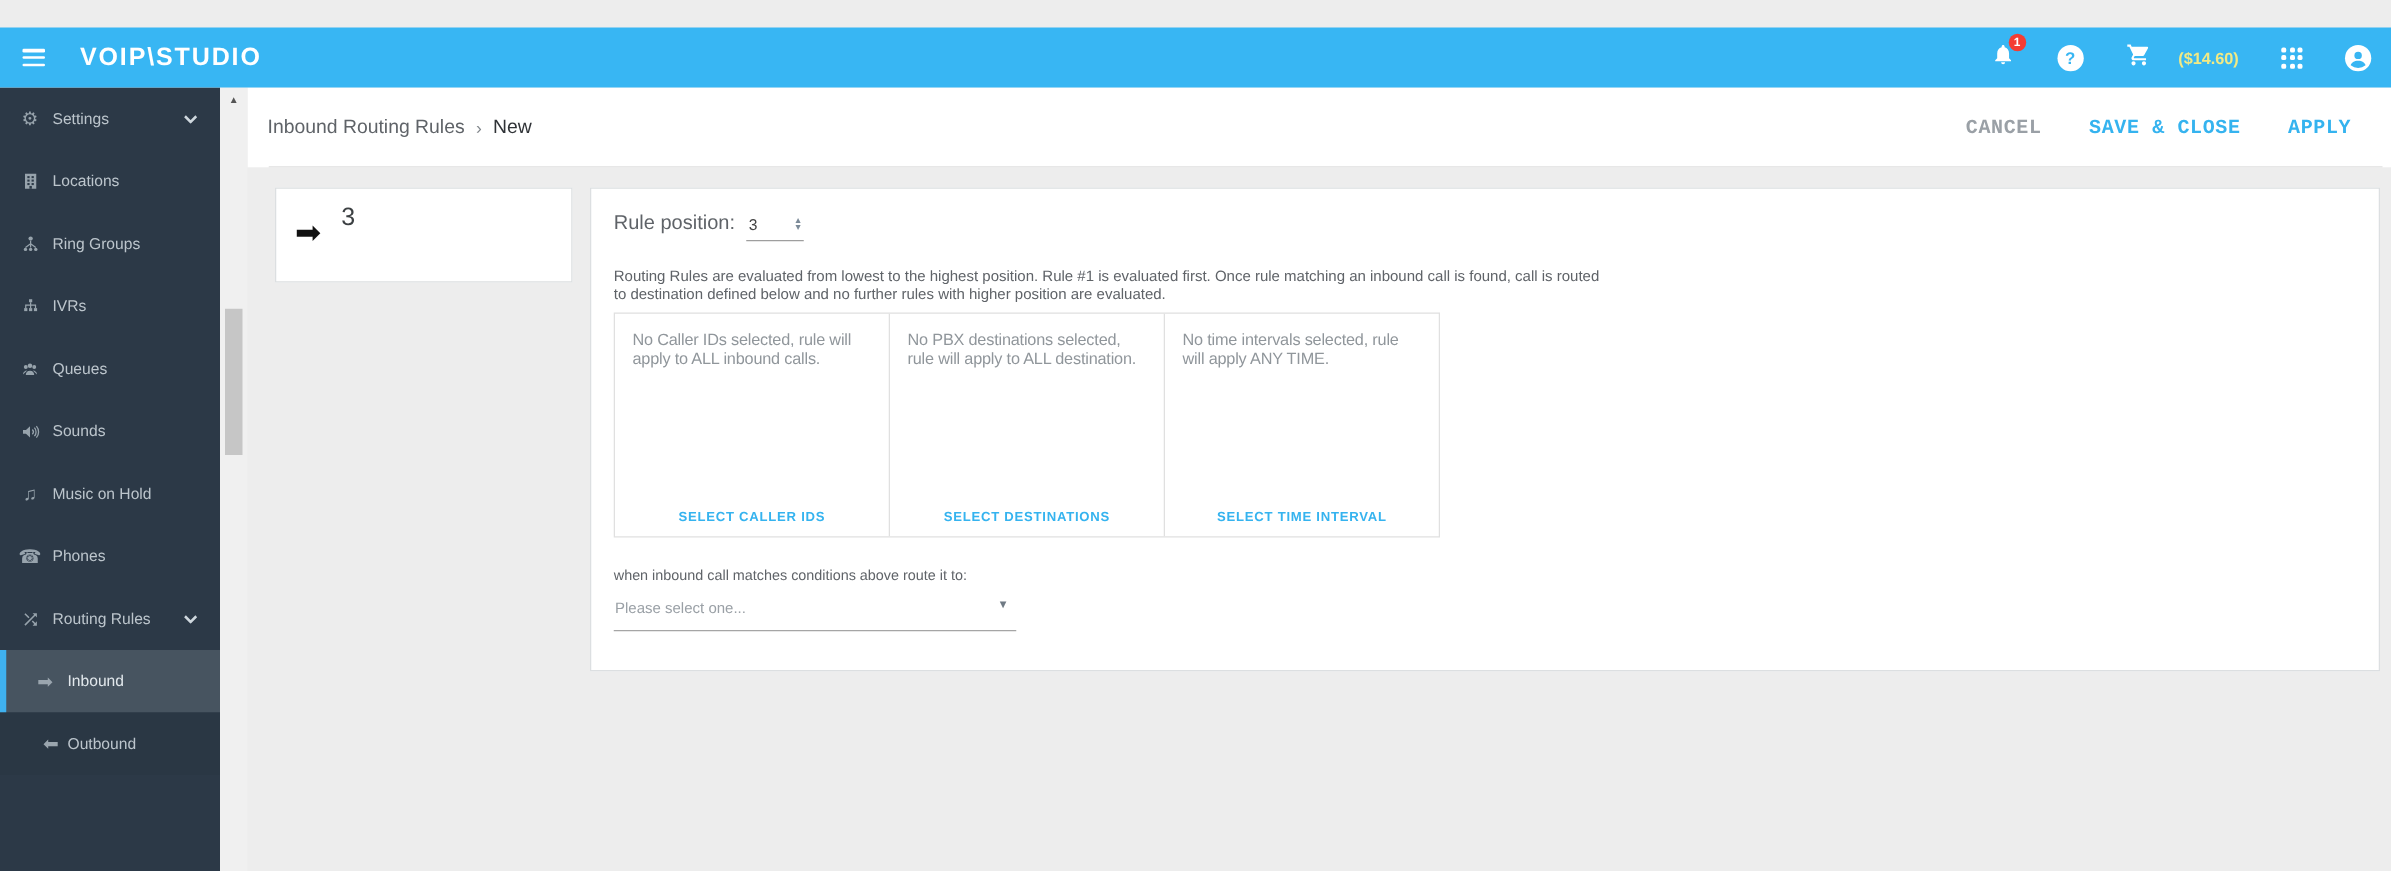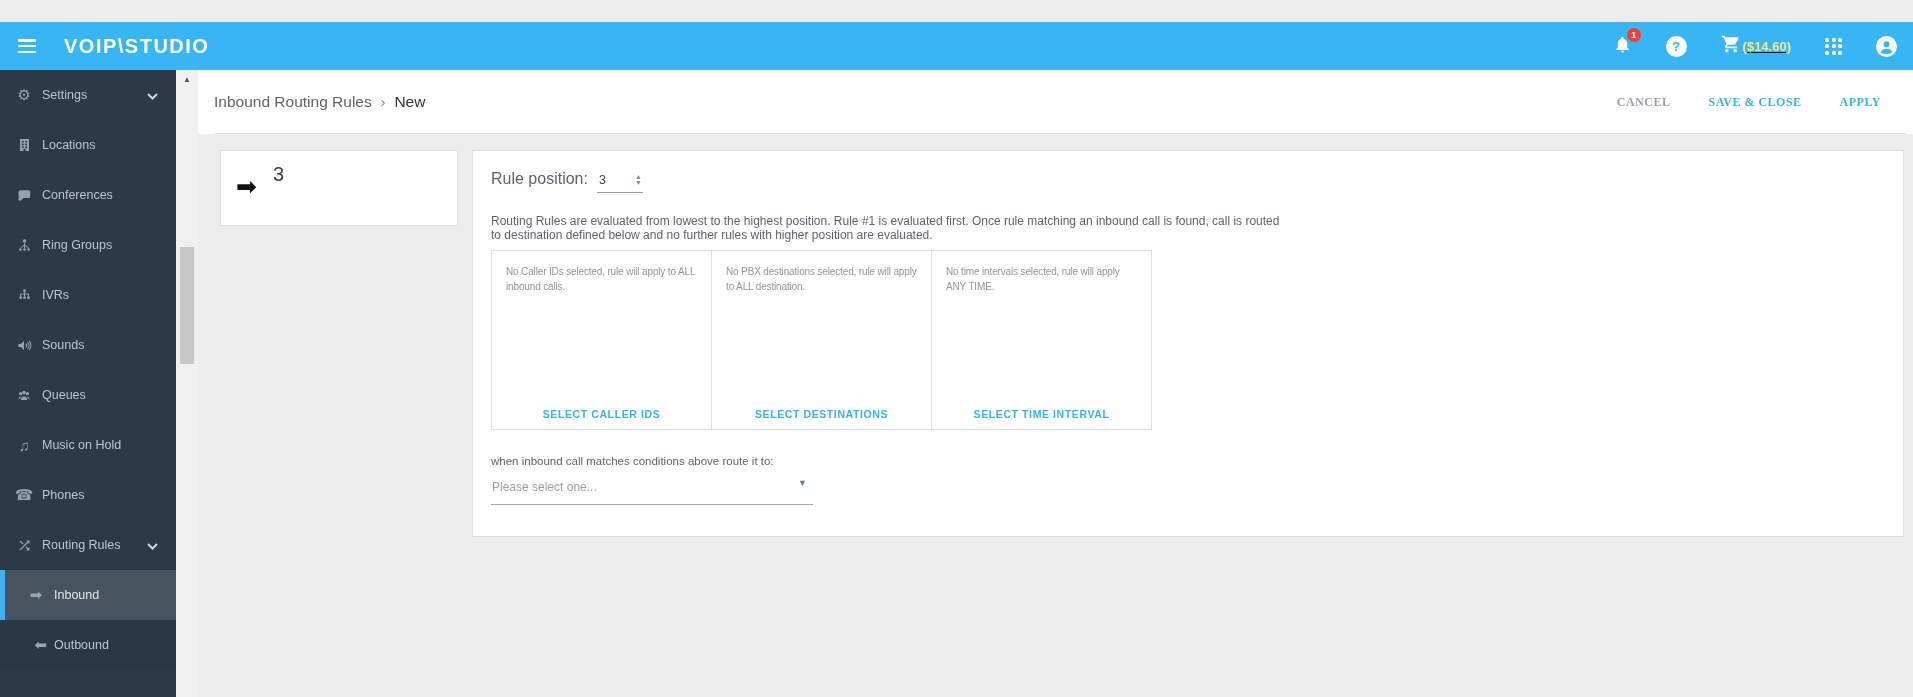--- a/index.html
+++ b/index.html
@@ -9,21 +9,21 @@
   
   .topbar { position:absolute; left:0; top:0; width:100%; height:48px; background:#38b6f3; display:flex; align-items:center; padding:0 16px; z-index:30; }
   .hamburger { width:18px; height:14px; display:flex; flex-direction:column; justify-content:space-between; cursor:pointer; margin-left:2px; }
   .hamburger span { display:block; height:2.5px; background:#fff; border-radius:1px; }
   .logo { color:#fff; font-size:20px; font-weight:bold; letter-spacing:1.5px; margin-left:28px; white-space:nowrap; }
   .top-right { margin-left:auto; display:flex; align-items:center; gap:34px; }
   .top-icon { position:relative; cursor:pointer; display:flex; align-items:center; }
   .badge { position:absolute; top:-7px; right:-9px; min-width:14px; height:14px; background:#f43d33; color:#fff; border-radius:50%; font-size:9.5px; font-weight:bold; display:flex; align-items:center; justify-content:center; padding:0 3px; }
   .disc { width:21px; height:21px; background:#fff; border-radius:50%; display:flex; align-items:center; justify-content:center; }
   .help-q { color:#38b6f3; font-weight:bold; font-size:13.5px; }
-  .cart-wrap { display:flex; align-items:center; gap:2px;text-decoration:underline; }
+  .cart-wrap { display:flex; align-items:center; gap:22px; }
   .cart-price { color:#f2ea84; font-weight:bold; font-size:13px; }
   .dots-grid { display:grid; grid-template-columns:repeat(3,4px); grid-auto-rows:4px; gap:2.5px; }
   .dots-grid i { background:#fff; border-radius:1.5px; }
 
   
   .sidebar { position:absolute; left:0; top:48px; width:176px; bottom:0; background:#2c3947; z-index:10; }
   .nav-item { position:relative; height:50px; display:flex; align-items:center; cursor:pointer; color:#bcc5cc; }
   .nav-icon { width:22px; margin-left:13px; margin-right:7px; color:#97a3ac; font-size:15px; display:flex; align-items:center; justify-content:center; flex:0 0 auto; }
   .nav-icon svg { display:block; }
   .nav-label { font-size:12.5px; }
@@ -43,21 +43,21 @@
 
   
   .content { position:absolute; left:198px; top:48px; right:0; bottom:0; background:#ededed; }
   .pagebar { position:absolute; left:0; top:0; right:0; height:64px; background:#fff; display:flex; align-items:center; padding:0 32px 0 16px; }
   .pagebar::after { content:""; position:absolute; left:17px; right:7px; bottom:0; height:1px; background:#e0e0e0; }
   .crumb { display:flex; align-items:center; gap:9px; }
   .crumb-parent { font-size:15.5px; color:#5f6368; cursor:pointer; }
   .crumb-sep { font-size:14px; color:#80868b; }
   .crumb-current { font-size:15.5px; color:#303337; font-weight:500; }
   .actions { margin-left:auto; display:flex; align-items:center; gap:38px; }
-  .btn { font-size:12px; font-weight:bold; letter-spacing:0.5px; cursor:pointer; background:none; border:none; font-family:Liberation Serif, serif; }
+  .btn { font-size:16px; font-weight:bold; letter-spacing:0.5px; cursor:pointer; background:none; border:none; font-family:Liberation Mono, monospace; }
   .btn.gray { color:#9aa0a6; }
   .btn.blue { color:#35b3ef; }
 
   .page-body { position:absolute; left:0; top:64px; right:0; bottom:0; background:#ededed; }
   .rule-card { position:absolute; left:22px; top:16px; width:238px; height:76px; background:#fff; border:1px solid #dcdfe1; display:flex; align-items:flex-start; padding:10px 0 0 15px; }
   .rule-card .big-arrow { font-size:25px; color:#111; line-height:1; margin-top:13px; }
   .rule-card .big-num { font-size:20px; color:#3c4043; margin-left:16px; margin-top:2px; }
 
   .form-card { position:absolute; left:274px; top:16px; right:9px; height:387px; background:#fff; border:1px solid #dcdfe1; padding:14px 0 0 18px; }
   .rp-row { display:flex; align-items:flex-end; margin-top:5px; }
@@ -67,21 +67,21 @@
   .spinner { display:flex; flex-direction:column; line-height:0.8; cursor:pointer; }
   .spinner span { font-size:7px; color:#7c8b99; }
   .desc { margin-top:21px; font-size:12px; line-height:14px; color:#5f6368; }
   .desc span { display:block; }
 
   .col-labels { display:grid; grid-template-columns:220px 220px 221px; margin-top:20px; }
   .col-label { font-size:11.5px; color:#61666b; padding-left:2px; }
   .col-table { margin-top:8px; width:661px; height:180px; border:1px solid #e0e0e0; display:grid; grid-template-columns:219px 220px 220px; background:#fff; }
   .col-cell { position:relative; }
   .col-cell + .col-cell { border-left:1px solid #e0e0e0; }
-  .col-hint { font-size:10px; line-height:15px; color:#90969b; padding:13px 14px 0 14px; letter-spacing:-0.15px; }
+  .col-hint { font-size:13px; line-height:15px; color:#90969b; padding:13px 14px 0 14px; letter-spacing:-0.15px; }
   .sel-link { position:absolute; left:0; right:0; bottom:9px; text-align:center; font-size:10.5px; font-weight:bold; letter-spacing:0.6px; color:#35b3ef; cursor:pointer; }
 
   .route-label { margin-top:25px; font-size:11.5px; color:#5f6368; }
   .select-ctrl { position:relative; margin-top:7px; width:322px; border-bottom:1px solid #a5a5a5; padding:3px 0 9px 1px; cursor:pointer; }
   .select-ph { font-size:12px; color:#9aa0a6; }
   .select-caret { position:absolute; right:6px; top:4px; font-size:9px; color:#6f7a84; }
 </style>
 </head>
 <body>
 
@@ -161,29 +161,20 @@
               <rect x="6.5" y="11.9" width="2.4" height="2.2"></rect>
               <rect x="11" y="11.9" width="2.4" height="2.2"></rect>
               <rect x="8.7" y="15" width="2.6" height="3"></rect>
             </g>
           </svg>
         </span>
       <span class="nav-label">Locations</span>
     </div>
     <div class="nav-item">
       <span class="nav-icon">
-          <svg width="16" height="15" viewBox="0 0 20 20" fill="currentColor">
-            <path d="M5 3h11a2.2 2.2 0 0 1 2.2 2.2v6A2.2 2.2 0 0 1 16 13.4h-6.5L5.5 16.5v-3.1H5a2.2 2.2 0 0 1-2.2-2.2v-6A2.2 2.2 0 0 1 5 3z"></path>
-            <circle cx="4.5" cy="14.8" r="2.2"></circle>
-          </svg>
-        </span>
-      <span class="nav-label">Conferences</span>
-    </div>
-    <div class="nav-item">
-      <span class="nav-icon">
           <svg width="15" height="16" viewBox="0 0 20 20" fill="currentColor" stroke="currentColor">
             <circle cx="10" cy="4.5" r="2.3" stroke="none"></circle>
             <path d="M10 7v3M10 10L4.5 14M10 10l5.5 4M10 10v4" fill="none" stroke-width="1.3"></path>
             <circle cx="4.5" cy="16" r="1.8" stroke="none"></circle>
             <circle cx="10" cy="16" r="1.8" stroke="none"></circle>
             <circle cx="15.5" cy="16" r="1.8" stroke="none"></circle>
           </svg>
         </span>
       <span class="nav-label">Ring Groups</span>
     </div>
@@ -194,37 +185,37 @@
             <path d="M10 5.7v3M4.8 12V8.7h10.4V12M4.8 8.7v3.3M15.2 8.7v3.3M10 8.7V12" fill="none" stroke-width="1.3"></path>
             <rect x="3.1" y="12" width="3.4" height="3.2" stroke="none"></rect>
             <rect x="8.3" y="12" width="3.4" height="3.2" stroke="none"></rect>
             <rect x="13.5" y="12" width="3.4" height="3.2" stroke="none"></rect>
           </svg>
         </span>
       <span class="nav-label">IVRs</span>
     </div>
     <div class="nav-item">
       <span class="nav-icon">
-          <svg width="16" height="15" viewBox="0 0 20 20">
-            <path d="M2.5 8h3.2L10 4v12l-4.3-4H2.5z" fill="currentColor"></path>
-            <path d="M12.5 7.5a3.6 3.6 0 0 1 0 5M14.7 5.5a6.6 6.6 0 0 1 0 9M16.8 3.8a9.4 9.4 0 0 1 0 12.4" fill="none" stroke="currentColor" stroke-width="1.4"></path>
-          </svg>
-        </span>
-      <span class="nav-label">Sounds</span>
-    </div>
-    <div class="nav-item">
-      <span class="nav-icon">
           <svg width="16" height="15" viewBox="0 0 20 20" fill="currentColor">
             <circle cx="5.5" cy="7.5" r="2.1"></circle>
             <circle cx="14.5" cy="7.5" r="2.1"></circle>
             <circle cx="10" cy="6.2" r="2.4"></circle>
             <path d="M2.5 15.5c0-2.6 2-4 4.5-4.2M17.5 15.5c0-2.6-2-4-4.5-4.2M5.5 16c0-3 2-4.6 4.5-4.6s4.5 1.6 4.5 4.6z"></path>
           </svg>
         </span>
       <span class="nav-label">Queues</span>
+    </div>
+    <div class="nav-item">
+      <span class="nav-icon">
+          <svg width="16" height="15" viewBox="0 0 20 20">
+            <path d="M2.5 8h3.2L10 4v12l-4.3-4H2.5z" fill="currentColor"></path>
+            <path d="M12.5 7.5a3.6 3.6 0 0 1 0 5M14.7 5.5a6.6 6.6 0 0 1 0 9M16.8 3.8a9.4 9.4 0 0 1 0 12.4" fill="none" stroke="currentColor" stroke-width="1.4"></path>
+          </svg>
+        </span>
+      <span class="nav-label">Sounds</span>
     </div>
     <div class="nav-item">
       <span class="nav-icon">♫</span>
       <span class="nav-label">Music on Hold</span>
     </div>
     <div class="nav-item">
       <span class="nav-icon">☎</span>
       <span class="nav-label">Phones</span>
     </div>
     <div class="nav-item">

